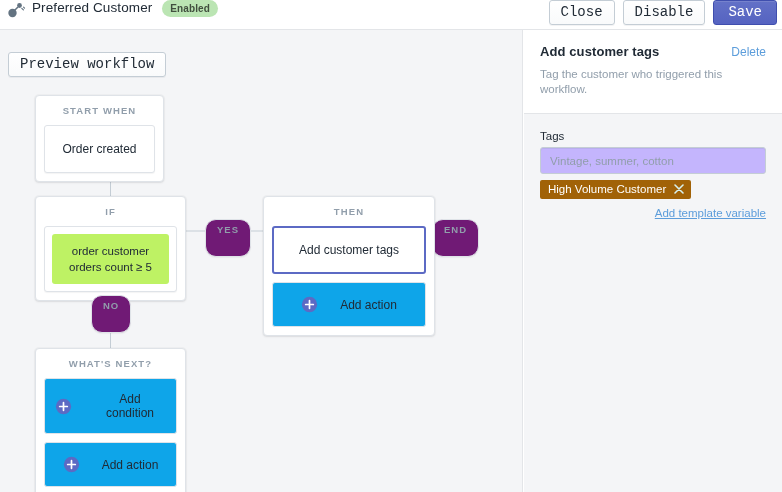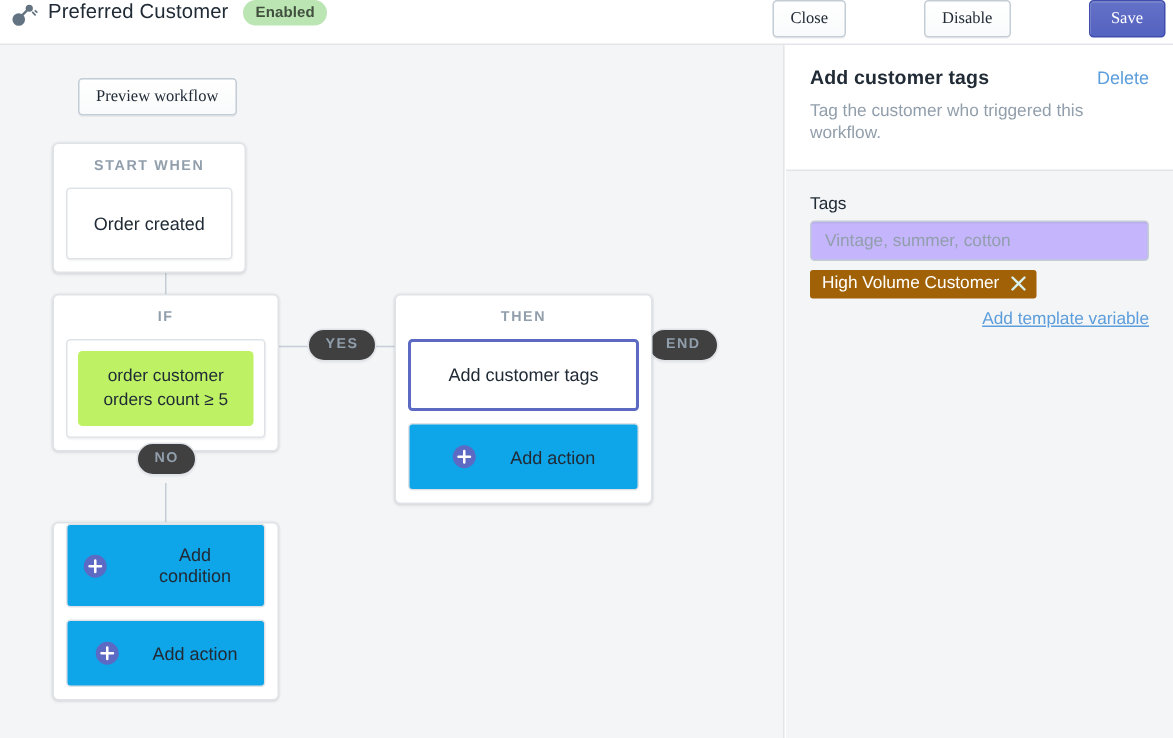--- a/index.html
+++ b/index.html
@@ -27,28 +27,27 @@
     background: #bbe5b3; color: #414f3e;
     font-size: 10px; font-weight: 600;
     padding: 2.5px 8px 3px; border-radius: 10px;
     letter-spacing: .1px;
   }
   .topbar-actions {
     margin-left: auto; margin-right: 5px;
     display: flex; align-items: center; gap: 8px;
   }
   .btn {
-    font-family: Liberation Serif, serif;
-    font-size: 11px; color: #212b36;
+    font-family: Liberation Mono, monospace;
+    font-size: 14px; color: #212b36;
     background: linear-gradient(180deg,#ffffff,#f9fafb);
     border: 1px solid #c4cdd5; border-radius: 3px;
     padding: 4px 11px 5px; cursor: pointer;
     box-shadow: 0 1px 0 rgba(22,29,37,.05);
     line-height: 14px;
-    margin-left: 44px;
   }
   .btn-primary {
     color: #ffffff;
     background: linear-gradient(180deg,#6371c7,#5563c1);
     border: 1px solid #3f4eae;
     box-shadow: inset 0 1px 0 rgba(255,255,255,.12);
     padding: 4px 14px 5px;
   }
 
   
@@ -113,26 +112,26 @@
     background: #ffffff; border: 1px solid #dfe3e8; border-radius: 3px;
     padding: 7px; box-shadow: 0 1px 1px rgba(63,63,68,.06);
   }
 
   .plus-icon {
     width: 17px; height: 17px; flex: 0 0 17px; display: block;
   }
 
   .flag {
     position: absolute;
-    background: #404040;
+    background: #701a75;
     border: 1px solid #dfe3e8;
     border-radius: 11px;
     font-size: 9.5px; font-weight: 700; letter-spacing: 1px;
     color: #919eab; text-transform: uppercase;
-    padding: 4px 11px 5px;
+    padding: 4px 11px 21px;
     box-shadow: 0 1px 1px rgba(63,63,68,.06);
   }
 
   
   .panel {
     position: absolute; left: 524px; top: 30px;
     width: 258px; height: 462px;
     background: #f4f5f7;
   }
   .panel-head {
@@ -247,20 +246,21 @@
         <svg class="plus-icon" viewBox="0 0 20 20">
           <circle cx="10" cy="10" r="9" fill="#5c6ac4"></circle>
           <path d="M10 5.5v9M5.5 10h9" stroke="#ffffff" stroke-width="2" stroke-linecap="round"></path>
         </svg>
         <span>Add action</span>
       </div>
     </div>
   </div>
 
   <div class="node" style="left:35px; top:318px; width:151px;">
+    <div class="node-header">WHAT'S NEXT?</div>
     <div class="node-body">
       <div class="card card-ghost">
         <svg class="plus-icon" viewBox="0 0 20 20">
           <circle cx="10" cy="10" r="9" fill="#5c6ac4"></circle>
           <path d="M10 5.5v9M5.5 10h9" stroke="#ffffff" stroke-width="2" stroke-linecap="round"></path>
         </svg>
         <span>Add condition</span>
       </div>
       <div class="card card-ghost" style="margin-top:8px;">
         <svg class="plus-icon" viewBox="0 0 20 20">

